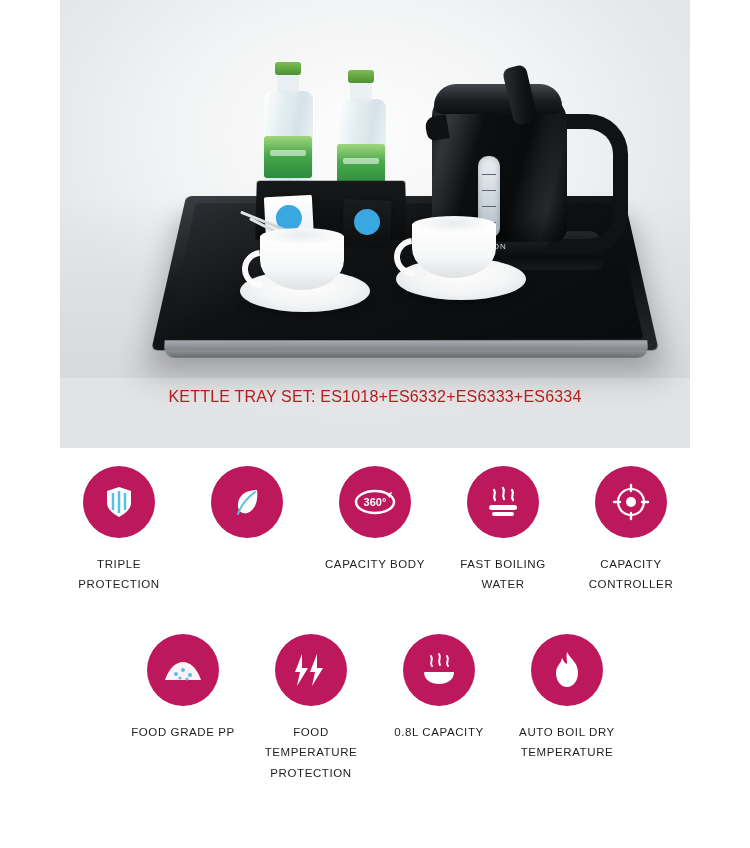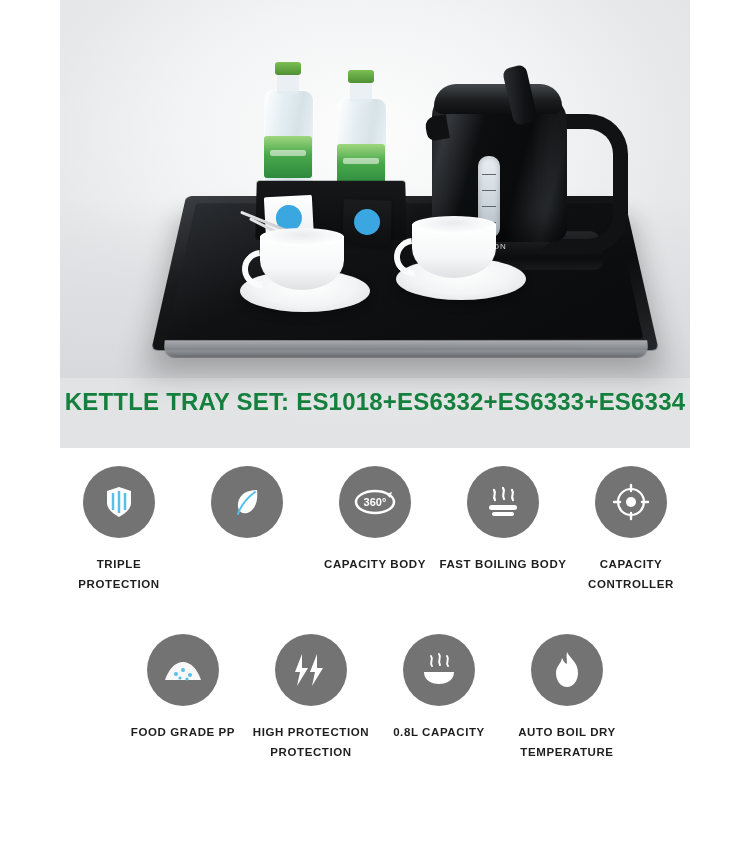--- a/index.html
+++ b/index.html
@@ -323,24 +323,24 @@
   #cup-2 { left: 352px; top: 224px; }
   #cup-2 .cup-handle { left: -18px; top: 14px; transform: rotate(40deg); }
 
   
   .hero-caption {
     position: absolute;
     left: 0;
     right: 0;
     top: 388px;
     text-align: center;
-    font-size: 24px;
-    font-weight: bold;
+    font-size: 16px;
+    font-weight: normal;
     letter-spacing: 0.2px;
-    color: #15803d;
+    color: #b91c1c;
     font-family: "Liberation Sans", sans-serif;
   }
 
   
   .features {
     position: absolute;
     left: 0;
     top: 448px;
     width: 750px;
     height: 400px;
@@ -355,30 +355,30 @@
   .feature-row.row-1 { padding-top: 18px; }
   .feature-row.row-2 { padding-top: 40px; }
   .feature {
     width: 128px;
     text-align: center;
   }
   .circle {
     width: 72px;
     height: 72px;
     border-radius: 50%;
-    background: #737373;
+    background: #be185d;
     margin: 0 auto 16px auto;
     display: flex;
     align-items: center;
     justify-content: center;
   }
   .circle svg { display: block; }
   .feature-label {
     font-size: 11.5px;
-    font-weight: bold;
+    font-weight: normal;
     letter-spacing: 0.6px;
     color: #1e1e1e;
     line-height: 1.75;
     font-family: "Liberation Sans", sans-serif;
   }
 </style>
 </head>
 <body>
 
 <div class="page">
@@ -489,21 +489,21 @@
       <div class="feature">
         <div class="circle">
           <svg width="44" height="40" viewBox="0 0 44 40">
             <path d="M13 8 C16 12 11 14 14 18" stroke="#ffffff" stroke-width="2.2" fill="none" stroke-linecap="round"></path>
             <path d="M22 6 C25 10 20 12 23 17" stroke="#ffffff" stroke-width="2.2" fill="none" stroke-linecap="round"></path>
             <path d="M31 8 C34 12 29 14 32 18" stroke="#ffffff" stroke-width="2.2" fill="none" stroke-linecap="round"></path>
             <rect x="8" y="23" width="28" height="5" rx="2.5" fill="#ffffff"></rect>
             <rect x="11" y="30" width="22" height="4" rx="2" fill="#ffffff"></rect>
           </svg>
         </div>
-        <div class="feature-label">FAST BOILING BODY</div>
+        <div class="feature-label">FAST BOILING WATER</div>
       </div>
 
       <div class="feature">
         <div class="circle">
           <svg width="42" height="42" viewBox="0 0 42 42">
             <circle cx="21" cy="21" r="13" fill="none" stroke="#ffffff" stroke-width="2.2"></circle>
             <circle cx="21" cy="21" r="5" fill="#ffffff"></circle>
             <path d="M21 4 L21 10 M21 32 L21 38 M4 21 L10 21 M32 21 L38 21" stroke="#ffffff" stroke-width="2.4" stroke-linecap="round"></path>
           </svg>
         </div>
@@ -529,21 +529,21 @@
       </div>
 
 
       <div class="feature">
         <div class="circle">
           <svg width="44" height="40" viewBox="0 0 44 40">
             <path d="M13 4 L6 22 L11 22 L8 36 L19 18 L13 18 Z" fill="#ffffff"></path>
             <path d="M28 4 L21 22 L26 22 L23 36 L34 18 L28 18 Z" fill="#ffffff"></path>
           </svg>
         </div>
-        <div class="feature-label">HIGH PROTECTION PROTECTION</div>
+        <div class="feature-label">FOOD TEMPERATURE PROTECTION</div>
       </div>
 
       <div class="feature">
         <div class="circle">
           <svg width="44" height="40" viewBox="0 0 44 40">
             <path d="M14 6 C17 10 12 12 15 16" stroke="#ffffff" stroke-width="2" fill="none" stroke-linecap="round"></path>
             <path d="M22 4 C25 8 20 10 23 15" stroke="#ffffff" stroke-width="2" fill="none" stroke-linecap="round"></path>
             <path d="M30 6 C33 10 28 12 31 16" stroke="#ffffff" stroke-width="2" fill="none" stroke-linecap="round"></path>
             <path d="M7 22 C7 30 14 34 22 34 C30 34 37 30 37 22 Z" fill="#ffffff"></path>
           </svg>

